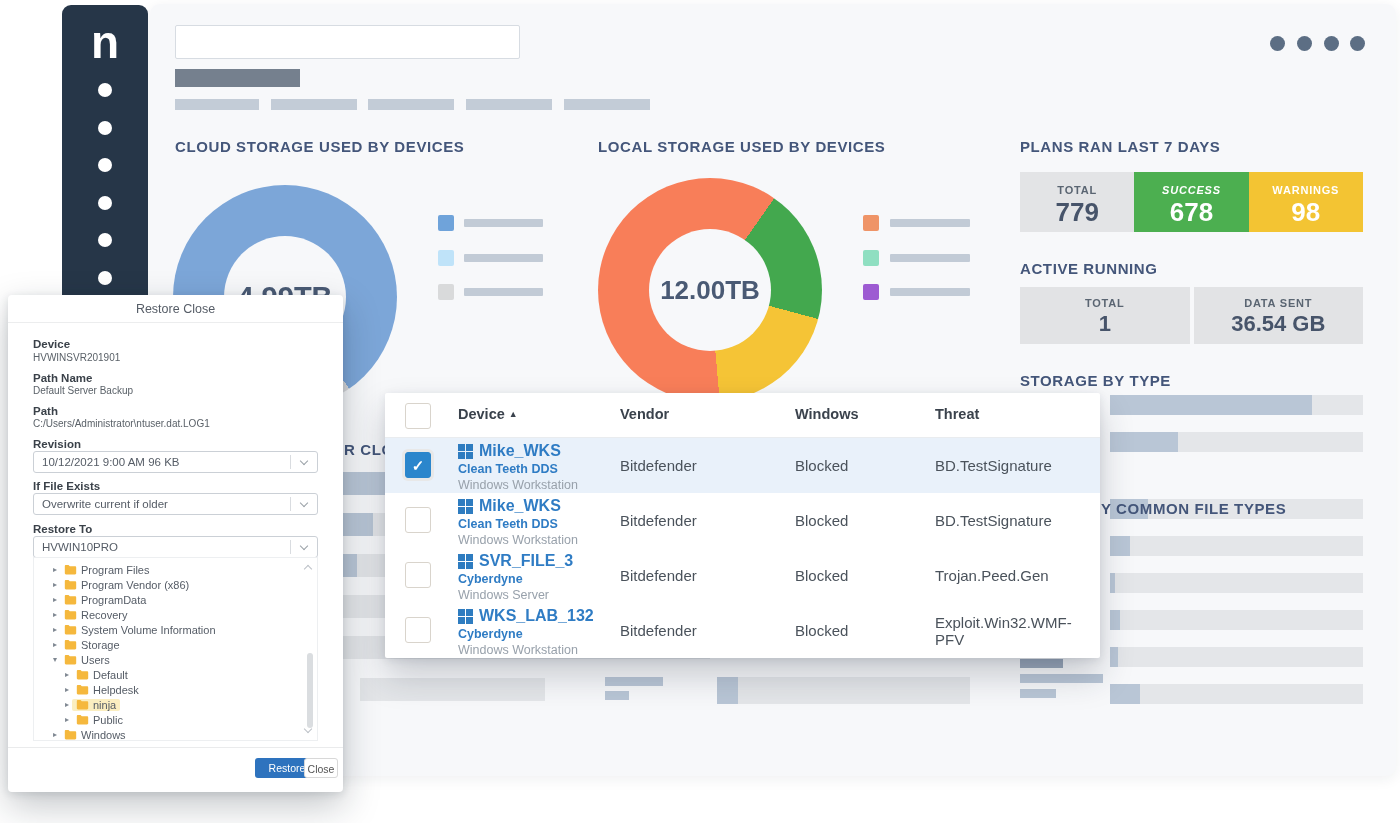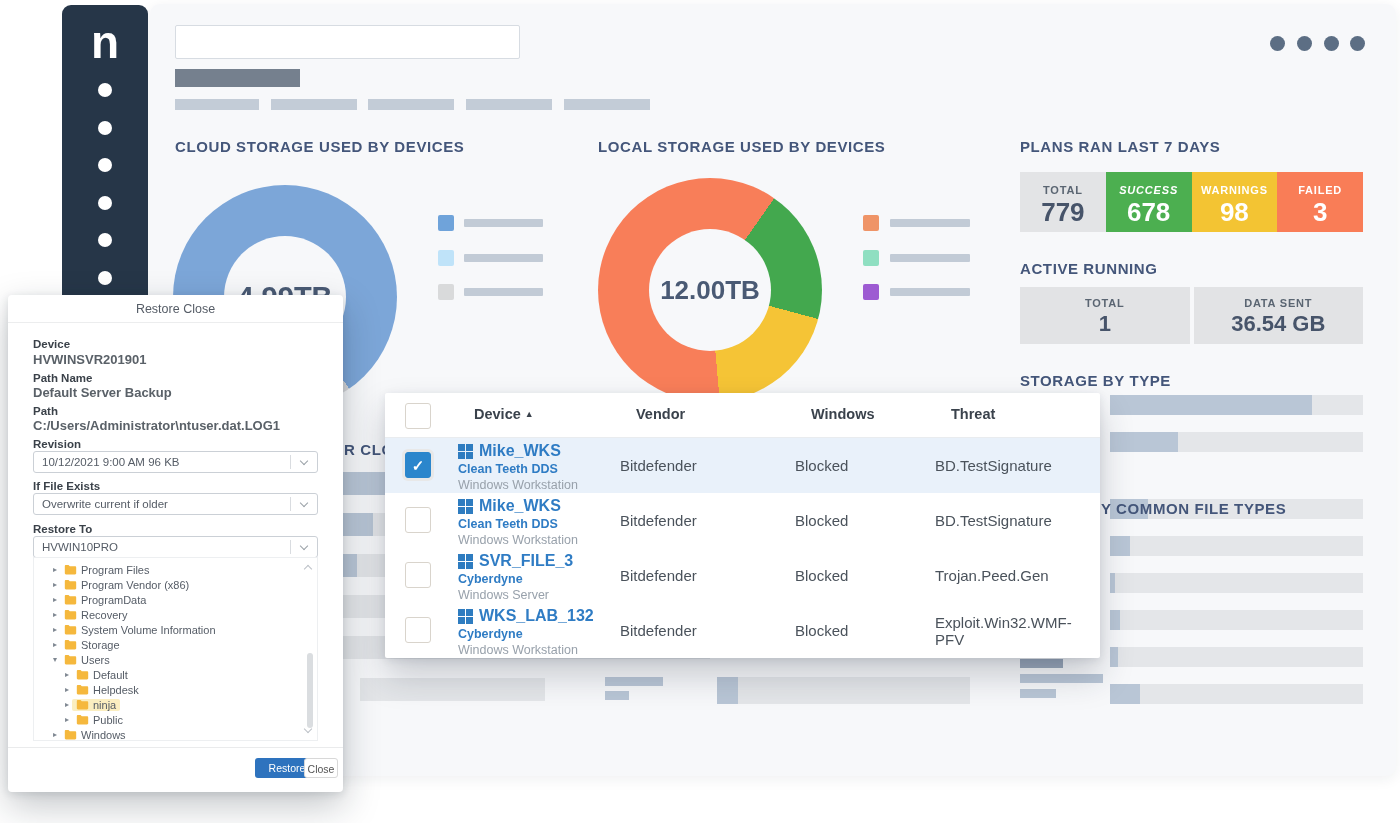--- a/index.html
+++ b/index.html
@@ -53,21 +53,21 @@
 
   
   .track { position:absolute; background:#E4E6E9; }
   .fill { height:100%; background:#B9C6D6; }
   .ph { position:absolute; }
 
   
   .table-card { left:385px; top:393px; width:715px; height:265px; background:#fff;
     border-radius:2px; box-shadow:0 18px 34px rgba(30,42,58,.22), 0 2px 8px rgba(30,42,58,.10); z-index:20; }
   .t-head { position:absolute; left:0; top:0; width:100%; height:45px; border-bottom:1px solid #E9ECEF; }
-  .t-col { position:absolute; top:13px; font-size:14.5px; font-weight:700; color:#3A424C;margin-left:16px; }
+  .t-col { position:absolute; top:13px; font-size:14.5px; font-weight:700; color:#3A424C; }
   .sort-ind { font-size:9px; color:#3A424C; margin-left:4px; vertical-align:2px; }
   .cb { position:absolute; left:20px; width:26px; height:26px; background:#fff;
     border:1px solid #D9D4CC; border-radius:3px; }
   .cb.on { background:#2B86CC; border-color:#2B86CC; color:#fff; font-size:15px; font-weight:700;
     text-align:center; line-height:25px; box-shadow:0 0 0 3px #E8E8E8; }
   .t-row { position:absolute; left:0; width:100%; height:55px; }
   .t-row.sel { background:#E9F1FA; }
   .c-dev { position:absolute; left:73px; top:4px; }
   .dev-name { display:flex; align-items:center; gap:6px; font-size:16px; font-weight:600; color:#2F7CC4; }
   .dev-org { font-size:12.5px; font-weight:600; color:#2F7CC4; margin-top:2px; }
@@ -76,21 +76,21 @@
   .winlogo i { background:#2E7CC0; }
   .c-plain { position:absolute; top:0; height:55px; display:flex; align-items:center;
     font-size:15px; color:#4A525B; }
 
   
   .modal { left:8px; top:295px; width:335px; height:497px; background:#fff; border-radius:4px;
     box-shadow:0 14px 36px rgba(20,30,45,.25), 0 2px 8px rgba(20,30,45,.12); z-index:30; }
   .m-title { position:absolute; left:0; top:0; width:100%; height:28px; line-height:28px;
     text-align:center; font-size:12.5px; color:#555C66; border-bottom:1px solid #ECEDEE; }
   .m-label { position:absolute; left:25px; font-size:11.5px; font-weight:700; color:#3A4149; }
-  .m-value { position:absolute; left:25px; font-size:13px; color:#5A6168;font-weight:bold; }
+  .m-value { position:absolute; left:25px; font-size:10px; color:#5A6168; }
   .m-select { position:absolute; left:25px; width:285px; height:22px; border:1px solid #CBD0D6;
     border-radius:3px; background:#fff; font-size:11.5px; color:#555C66; line-height:20px;
     padding-left:8px; }
   .m-select .divider { position:absolute; right:26px; top:3px; bottom:3px; width:1px; background:#D9DCE0; }
   .chev { position:absolute; width:6px; height:6px; border-right:1.5px solid #9AA1A8;
     border-bottom:1.5px solid #9AA1A8; }
   .m-select .chev { right:10px; top:6px; transform:rotate(45deg); }
   .tree-panel { position:absolute; left:25px; top:262px; width:285px; height:184px;
     border:1px solid #EDEFF1; background:#fff; overflow:hidden; padding-top:4px; }
   .tree-row { height:15px; display:flex; align-items:center; font-size:11px; color:#555C66; }
@@ -192,24 +192,20 @@
       <div class="pt-value" style="color: rgb(71, 84, 106);">779</div>
     </div>
     <div class="plan-tile" style="background: rgb(76, 175, 80);">
       <div class="pt-label" style="color: rgb(255, 255, 255); font-style: italic;">SUCCESS</div>
       <div class="pt-value" style="color: rgb(255, 255, 255);">678</div>
     </div>
     <div class="plan-tile" style="background: rgb(243, 196, 51);">
       <div class="pt-label" style="color: rgb(255, 255, 255);">WARNINGS</div>
       <div class="pt-value" style="color: rgb(255, 255, 255);">98</div>
     </div>
-    <div class="plan-tile" style="background: rgb(249, 125, 87);">
-      <div class="pt-label" style="color: rgb(255, 255, 255);">FAILED</div>
-      <div class="pt-value" style="color: rgb(255, 255, 255);">3</div>
-    </div>
   </div>
 <div id="active-tiles" class="abs tiles-row" style="left:1020px;top:287px;width:343px;height:57px;gap:4px">
     <div class="active-tile">
       <div class="at-label">TOTAL</div>
       <div class="at-value">1</div>
     </div>
     <div class="active-tile">
       <div class="at-label">DATA SENT</div>
       <div class="at-value">36.54 GB</div>
     </div>

